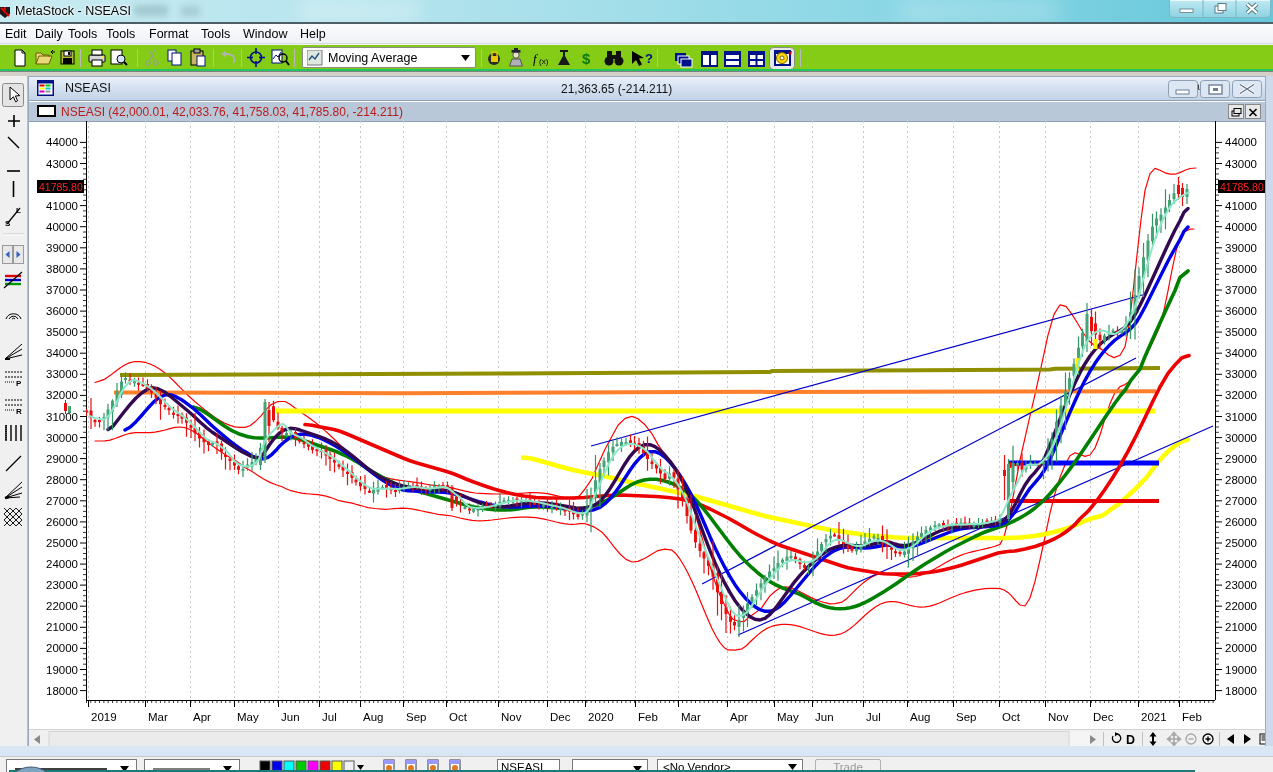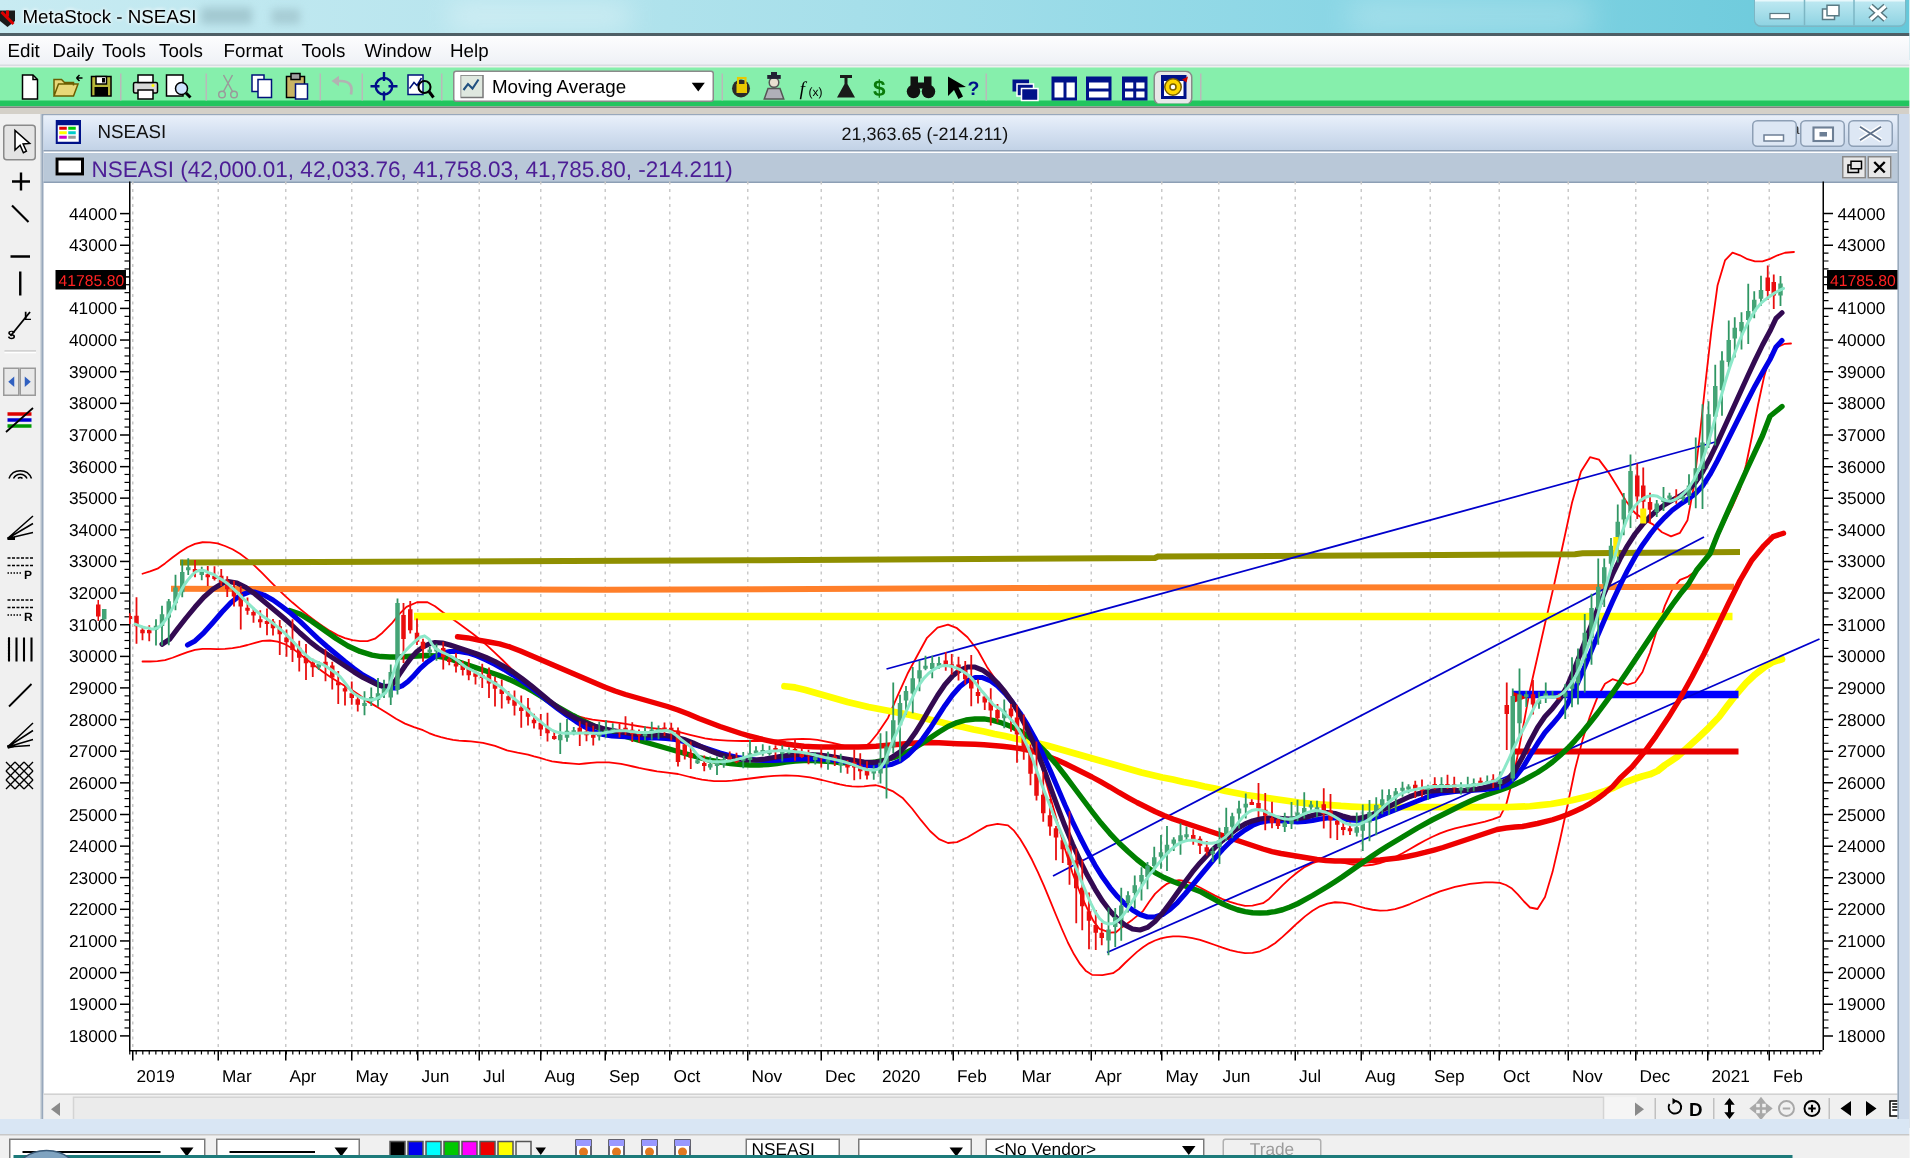--- a/index.html
+++ b/index.html
@@ -40,21 +40,21 @@
  <span class="abs" style="left:5px;top:3px">Edit</span>
  <span class="abs" style="left:35px;top:3px">Daily</span>
  <span class="abs" style="left:68px;top:3px">Tools</span>
  <span class="abs" style="left:106px;top:3px">Tools</span>
  <span class="abs" style="left:149px;top:3px">Format</span>
  <span class="abs" style="left:201px;top:3px">Tools</span>
  <span class="abs" style="left:243px;top:3px">Window</span>
  <span class="abs" style="left:300px;top:3px">Help</span>
 </div>
 
-<div class="abs" style="left:0;top:45px;width:1273px;height:26px;background:#86efac;border-bottom:4px solid #22c55e">
+<div class="abs" style="left:0;top:45px;width:1273px;height:26px;background:#84cc16;border-bottom:2px solid #22c55e">
  <svg width="1273" height="26">
   <g stroke="#b9b9b9">
         <line x1="80.5" y1="4" x2="80.5" y2="22"></line>
         <line x1="137.5" y1="4" x2="137.5" y2="22"></line>
    <line x1="213.5" y1="4" x2="213.5" y2="22"></line>
         <line x1="241.5" y1="4" x2="241.5" y2="22"></line>
    <line x1="294.5" y1="4" x2="294.5" y2="22"></line>
         <line x1="481.5" y1="4" x2="481.5" y2="22"></line>
    <line x1="657.5" y1="4" x2="657.5" y2="22"></line>
         <line x1="800.5" y1="4" x2="800.5" y2="22"></line>
@@ -266,21 +266,21 @@
     <rect x="41" y="5" width="13" height="9" fill="#fff" stroke="#6d7f95" stroke-width="1.4"></rect>
           <rect x="45" y="8" width="5" height="3" fill="#6d7f95"></rect>
     <path d="M72 4.5 L86 13.5 M86 4.5 L72 13.5" stroke="#fff" stroke-width="3.2"></path>
     <path d="M72 4.5 L86 13.5 M86 4.5 L72 13.5" stroke="#5f718a" stroke-width="1.3"></path>
    </svg>
   </div>
  </div>
 
  <div class="abs" style="left:0;top:25px;width:1243px;height:20px;background:#b9c8d8;border-bottom:1px solid #8d9fb5">
   <div class="abs" style="left:8px;top:3px;width:19px;height:12px;background:#fff;border:2px solid #000"></div>
-  <span class="abs" style="left:32px;top:3px;font-size:15px;color:#4c1d95">NSEASI (42,000.01, 42,033.76, 41,758.03, 41,785.80, -214.211)</span>
+  <span class="abs" style="left:32px;top:3px;font-size:12px;color:#b91c1c">NSEASI (42,000.01, 42,033.76, 41,758.03, 41,785.80, -214.211)</span>
   <div class="abs" style="left:1199px;top:2px;width:16px;height:15px;background:#e8e8e8;border:1px solid #888">
     <svg width="14" height="13">
           <rect x="3" y="5" width="7" height="5" fill="none" stroke="#000"></rect>
           <rect x="5" y="2.5" width="7" height="5" fill="#e8e8e8" stroke="#000"></rect>
         </svg>
   </div>
   <div class="abs" style="left:1216px;top:2px;width:16px;height:15px;background:#e8e8e8;border:1px solid #888">
     <svg width="14" height="13">
           <path d="M3.5 3 l7 7 m0 -7 l-7 7" stroke="#000" stroke-width="1.6"></path>
         </svg>

